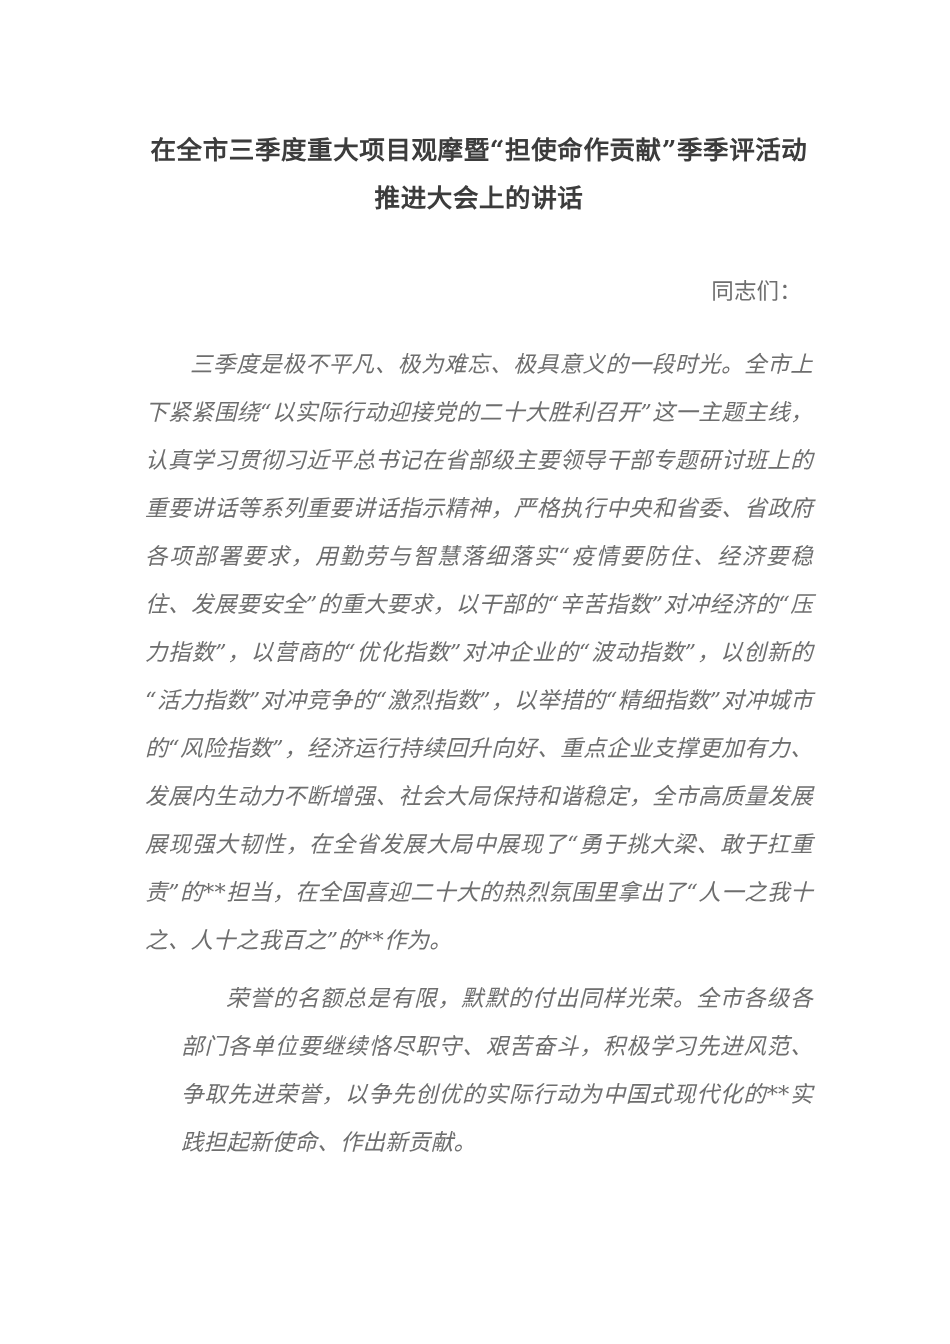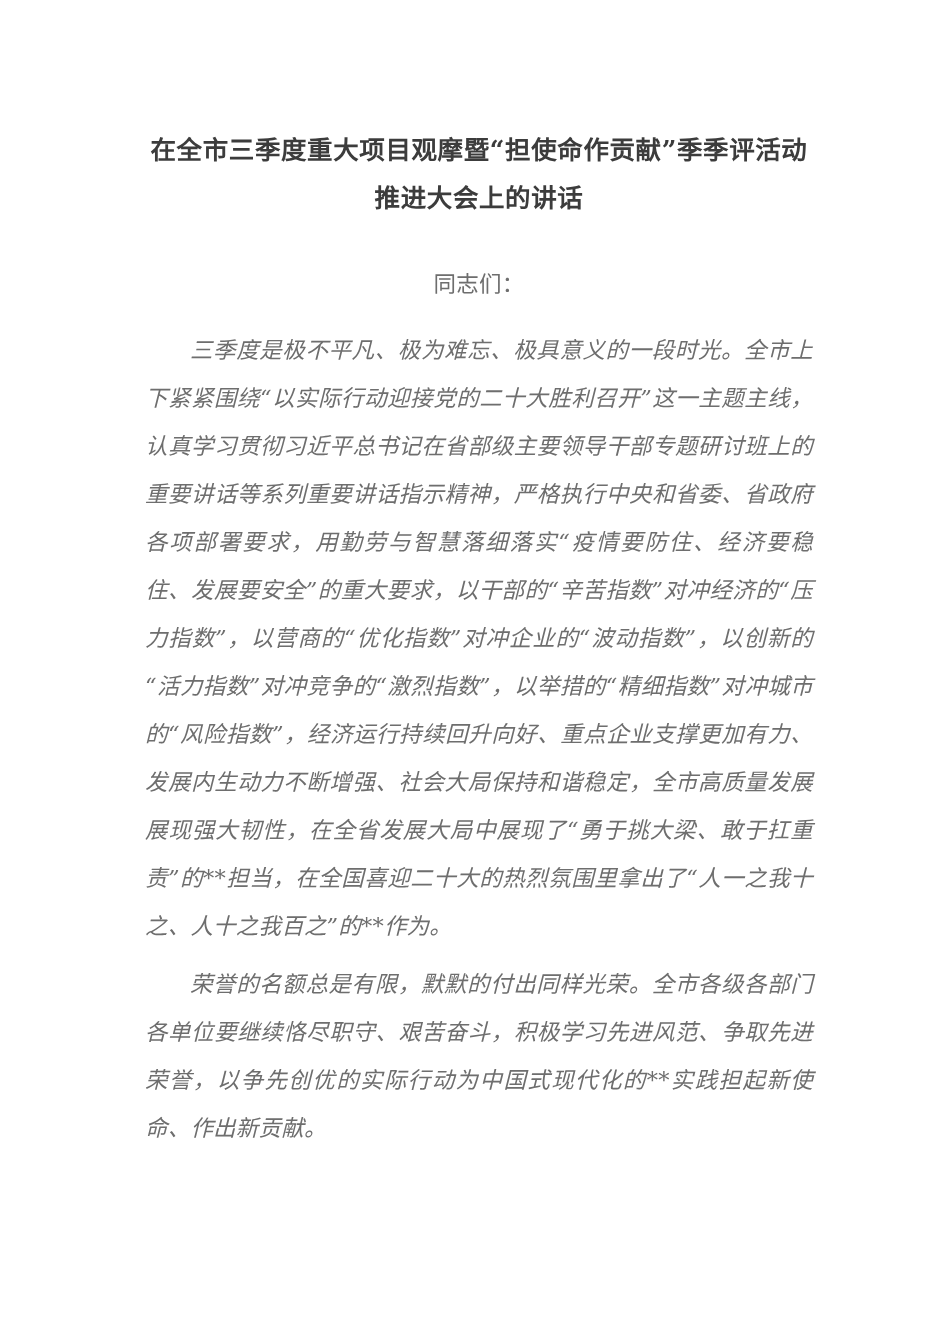--- a/index.html
+++ b/index.html
@@ -38,43 +38,43 @@
     line-height: 48px;
     text-align: center;
     color: #3c3c3c;
     letter-spacing: 0.6px;
     font-family: "DejaVu Serif", "Liberation Serif", serif;
     word-break: break-all;
   }
 
   
   .salutation {
-    margin: 4px;
+    margin: 11px;
     padding-top: 34px;
     font-size: 22.5px;
     line-height: 48px;
     color: #6e6e6e;
     letter-spacing: 0.2px;
-    text-align: center;
+    text-align: right;
   }
   .para {
     margin: 0;
     padding-top: 14px;
     font-size: 22.5px;
     line-height: 48px;
     color: #6e6e6e;
     text-align: justify;
     text-align-last: left;
     text-justify: inter-ideograph;
     text-indent: 45px;
     letter-spacing: 0.2px;
     word-break: break-all;
     font-style: italic;
   }
-  .para.tight { padding-top: 10px; }
+  .para.tight { padding-top: 10px; margin-left: 36px; }
 
   
   .content { filter: saturate(0); }
 </style>
 </head>
 <body>
 
 <div class="page">
   <div class="content">
 

